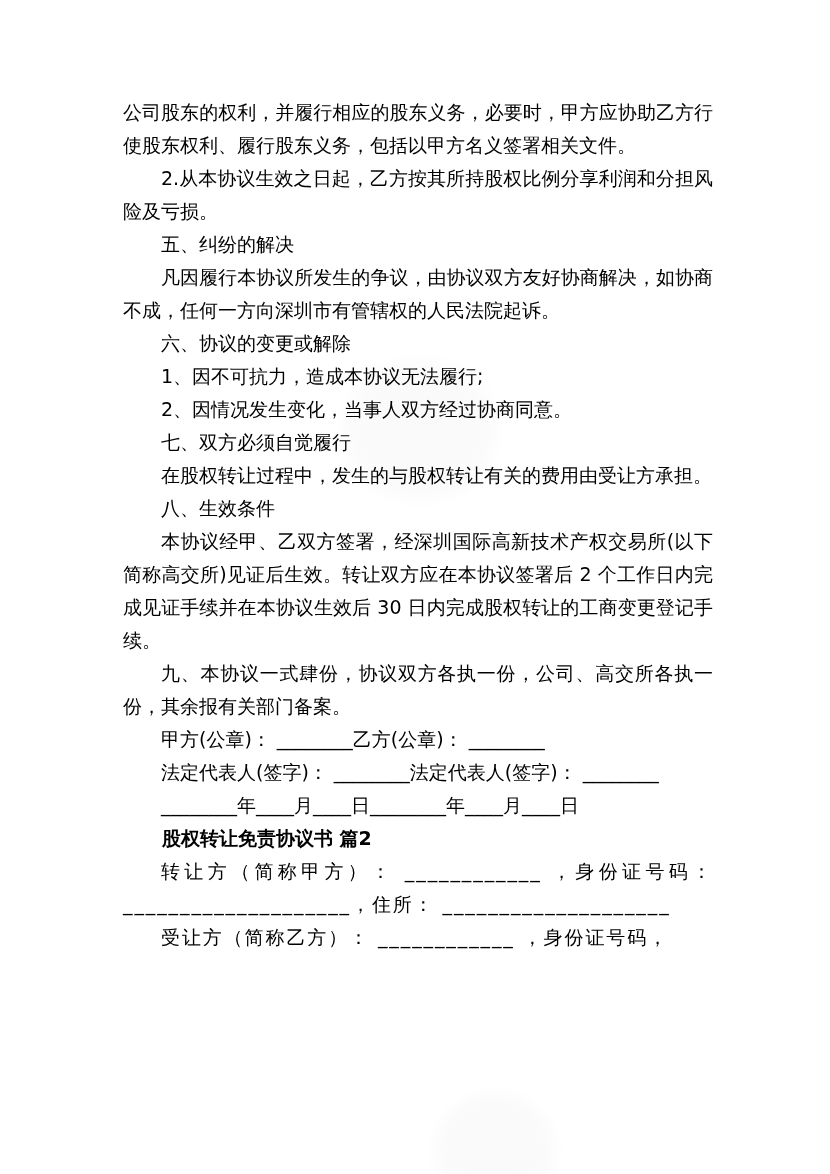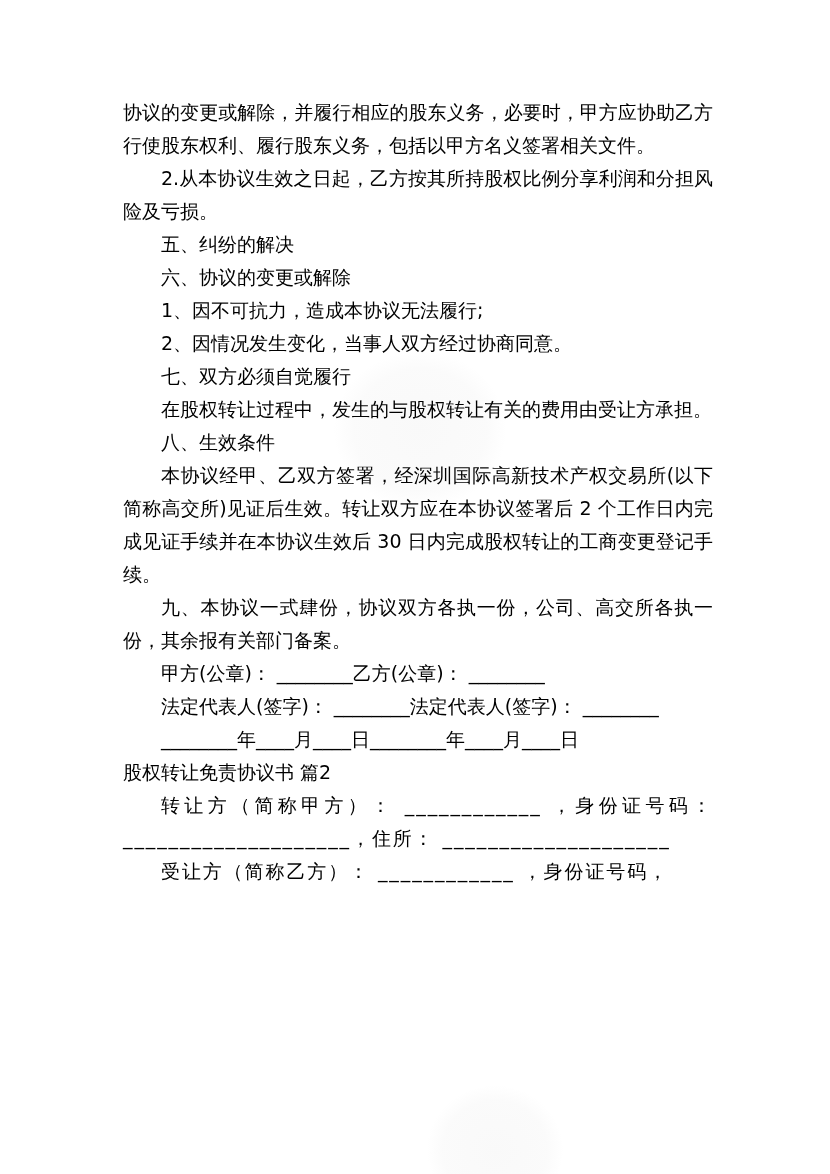--- a/index.html
+++ b/index.html
@@ -51,33 +51,34 @@
     line-height: 33px;
     text-align: justify;
     z-index: 1;
   }
   .para {
     margin: 0;
     padding: 0;
   }
   .para.indent  { text-indent: 2em; }
   .para.flush   { text-indent: 0; }
-  .para.heading { text-indent: 0; font-weight: normal; }
+  .para.heading { text-indent: 0; font-weight: bold; margin-left: 39px; }
   .para.spread  { text-indent: 2em; letter-spacing: 0.10em; }
 </style>
 </head>
 <body>
 
 <div class="page">
   <div class="watermark center"></div>
   <div class="watermark bottom"></div>
   <div class="content">
-      <p class="para flush">协议的变更或解除，并履行相应的股东义务，必要时，甲方应协助乙方行使股东权利、履行股东义务，包括以甲方名义签署相关文件。</p>
+      <p class="para flush">公司股东的权利，并履行相应的股东义务，必要时，甲方应协助乙方行使股东权利、履行股东义务，包括以甲方名义签署相关文件。</p>
       <p class="para indent">2.从本协议生效之日起，乙方按其所持股权比例分享利润和分担风险及亏损。</p>
       <p class="para indent">五、纠纷的解决</p>
+      <p class="para indent">凡因履行本协议所发生的争议，由协议双方友好协商解决，如协商不成，任何一方向深圳市有管辖权的人民法院起诉。</p>
       <p class="para indent">六、协议的变更或解除</p>
       <p class="para indent">1、因不可抗力，造成本协议无法履行;</p>
       <p class="para indent">2、因情况发生变化，当事人双方经过协商同意。</p>
       <p class="para indent">七、双方必须自觉履行</p>
       <p class="para indent">在股权转让过程中，发生的与股权转让有关的费用由受让方承担。</p>
       <p class="para indent">八、生效条件</p>
       <p class="para indent">本协议经甲、乙双方签署，经深圳国际高新技术产权交易所(以下简称高交所)见证后生效。转让双方应在本协议签署后 2 个工作日内完成见证手续并在本协议生效后 30 日内完成股权转让的工商变更登记手续。</p>
       <p class="para indent">九、本协议一式肆份，协议双方各执一份，公司、高交所各执一份，其余报有关部门备案。</p>
       <p class="para indent">甲方(公章)： ________乙方(公章)： ________</p>
       <p class="para indent">法定代表人(签字)： ________法定代表人(签字)： ________</p>

